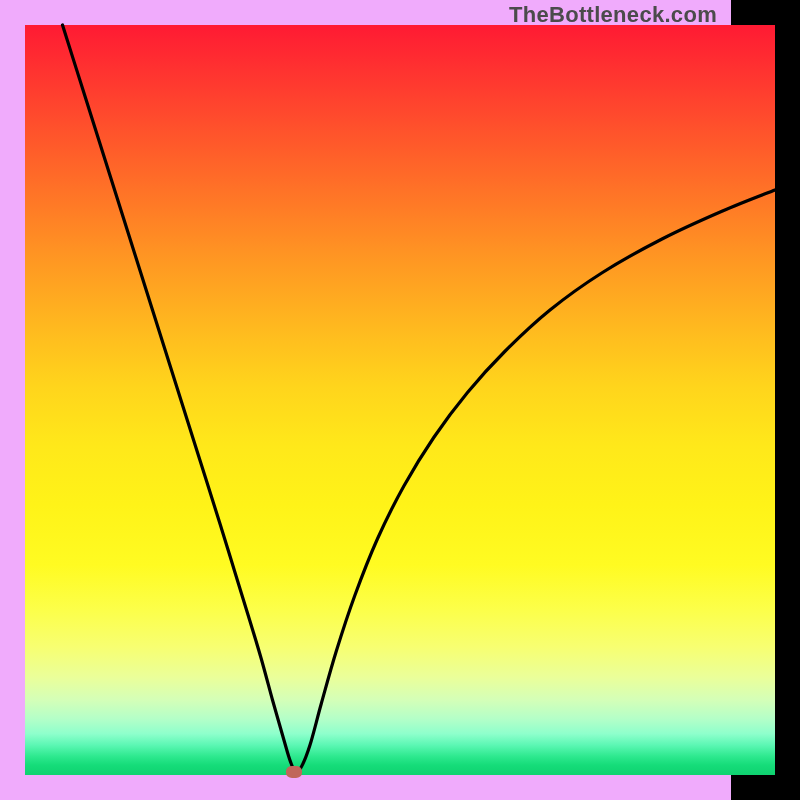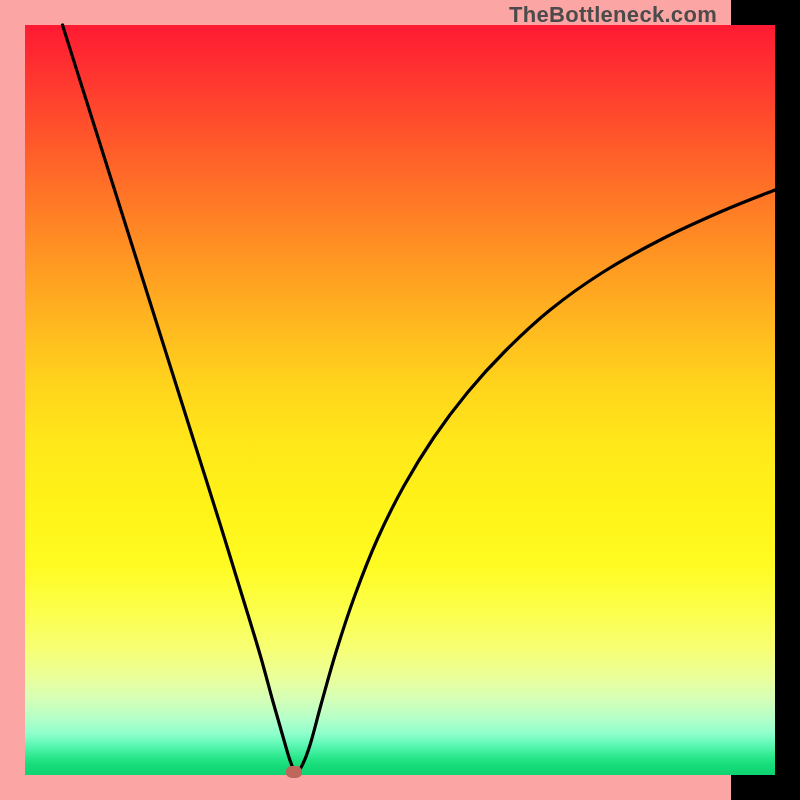--- a/index.html
+++ b/index.html
@@ -8,21 +8,21 @@
     width: 800px;
     height: 800px;
     background: #000;
     font-family: Arial, Helvetica, sans-serif;
     overflow: hidden;
   }
   .frame {
     position: relative;
     width: 731px;
     height: 800px;
-    background: #fca5a5;
+    background: #f0abfc;
   }
   .watermark {
     position: absolute;
     top: 2px;
     right: 14px;
     color: #4b4b4b;
     font-size: 22px;
     font-weight: 600;
     letter-spacing: 0.3px;
     user-select: none;

